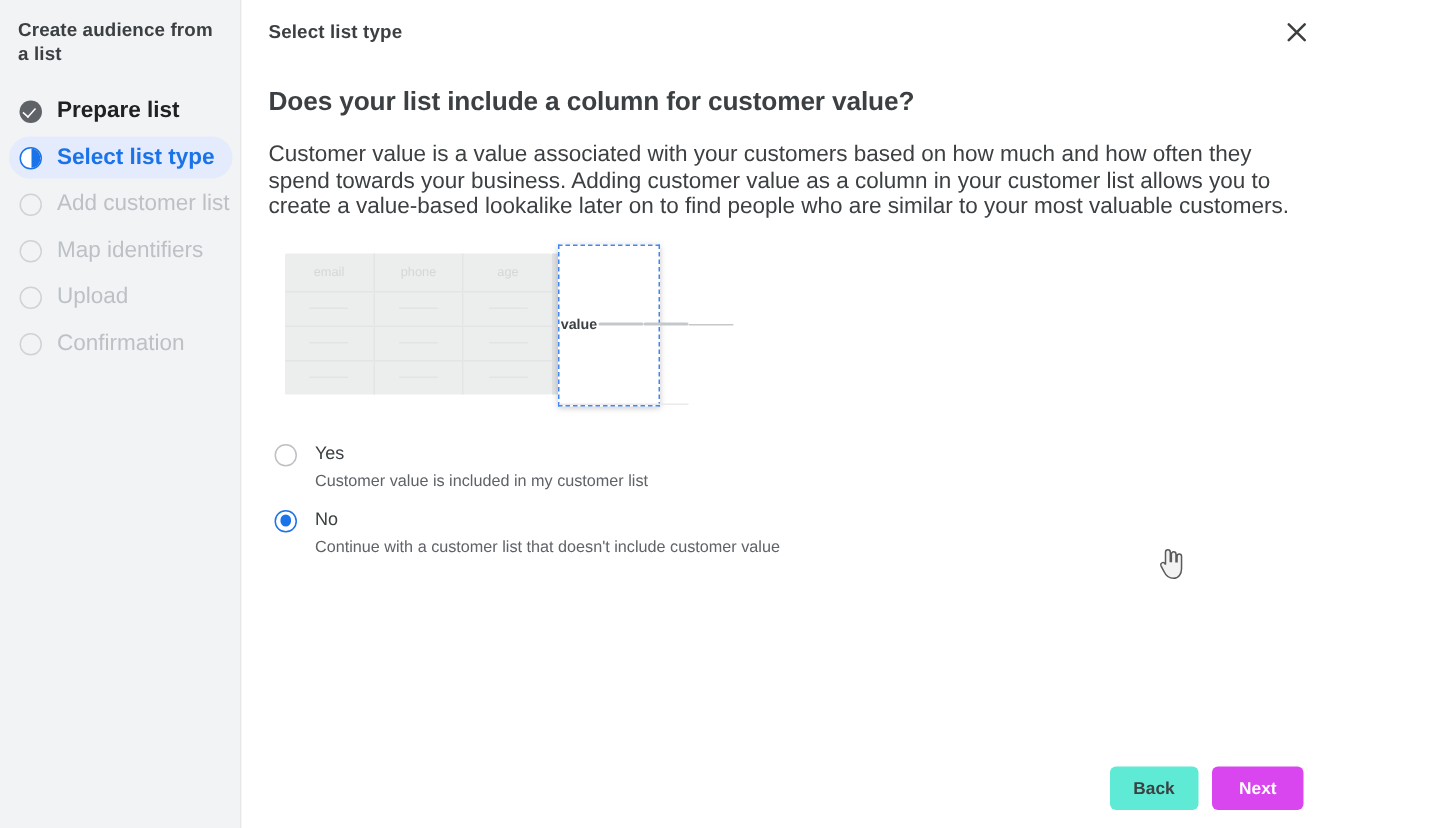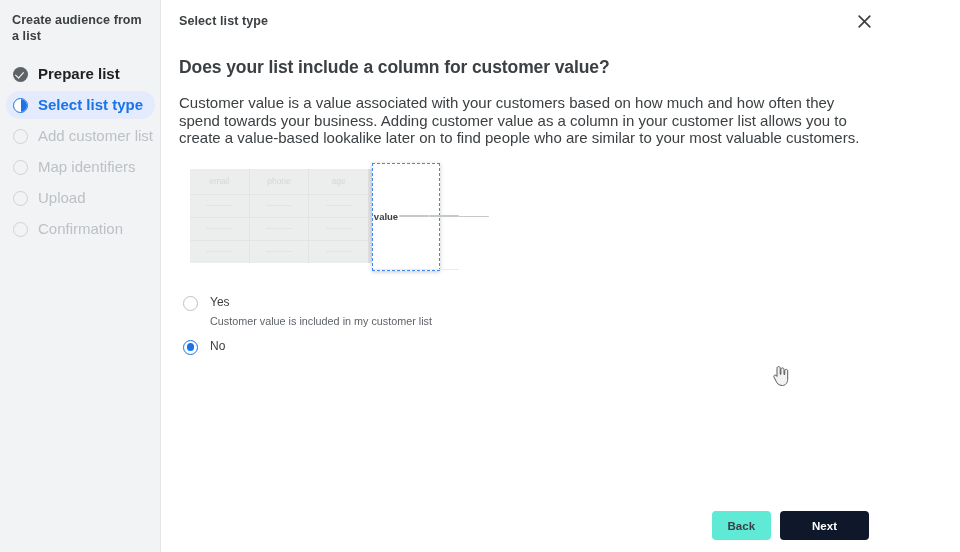--- a/index.html
+++ b/index.html
@@ -303,23 +303,23 @@
     cursor: pointer;
     border: none;
     font-family: "Liberation Sans", sans-serif;
   }
   .btn-back {
     background: #5eead4;
     color: #3c4043;
     padding: 0 16px;
   }
   .btn-next {
-    background: #0f172a;
+    background: #d946ef;
     color: #ffffff;
-    padding: 0 32px;
+    padding: 0 18px;
   }
 
   
   .cursor {
     position: absolute;
     left: 772px; top: 366px;
     width: 18px; height: 20px;
     pointer-events: none;
   }
 </style>
@@ -454,20 +454,21 @@
           <span class="radio-text">
             <span class="radio-label" style="display:block">Yes</span>
             <span class="radio-desc" style="display:block">Customer value is included in my customer list</span>
           </span>
         </div>
 
         <div class="radio-row">
           <span class="radio sel"></span>
           <span class="radio-text">
             <span class="radio-label" style="display:block">No</span>
+            <span class="radio-desc" style="display:block">Continue with a customer list that doesn't include customer value</span>
           </span>
         </div>
 
       </div>
     </div>
 
     <div class="footer">
       <button class="btn btn-back">Back</button>
       <button class="btn btn-next">Next</button>
     </div>

